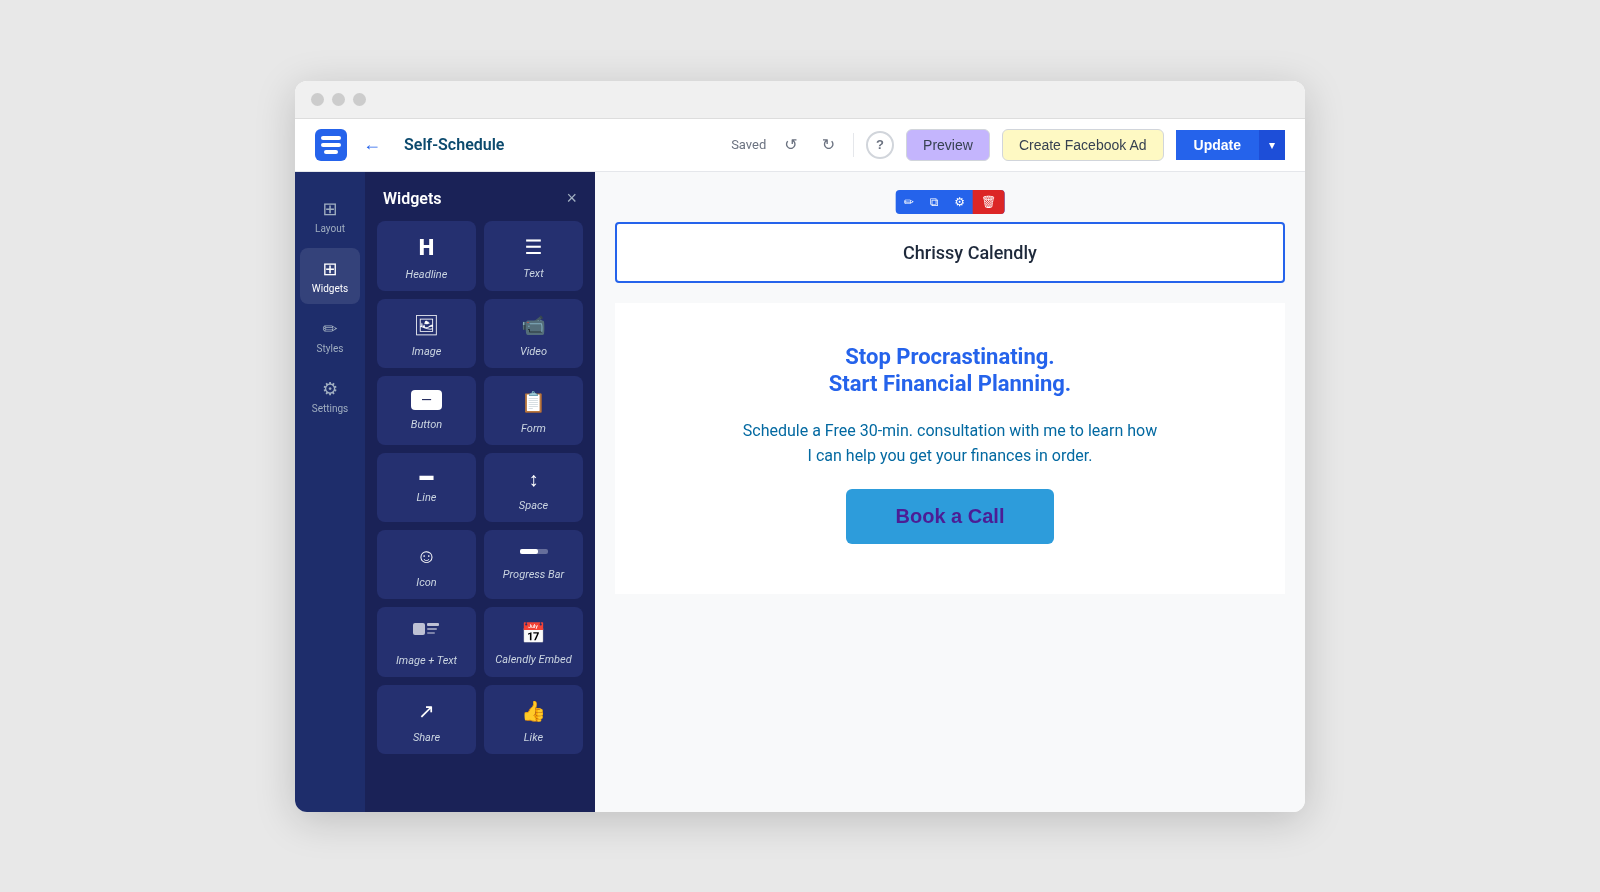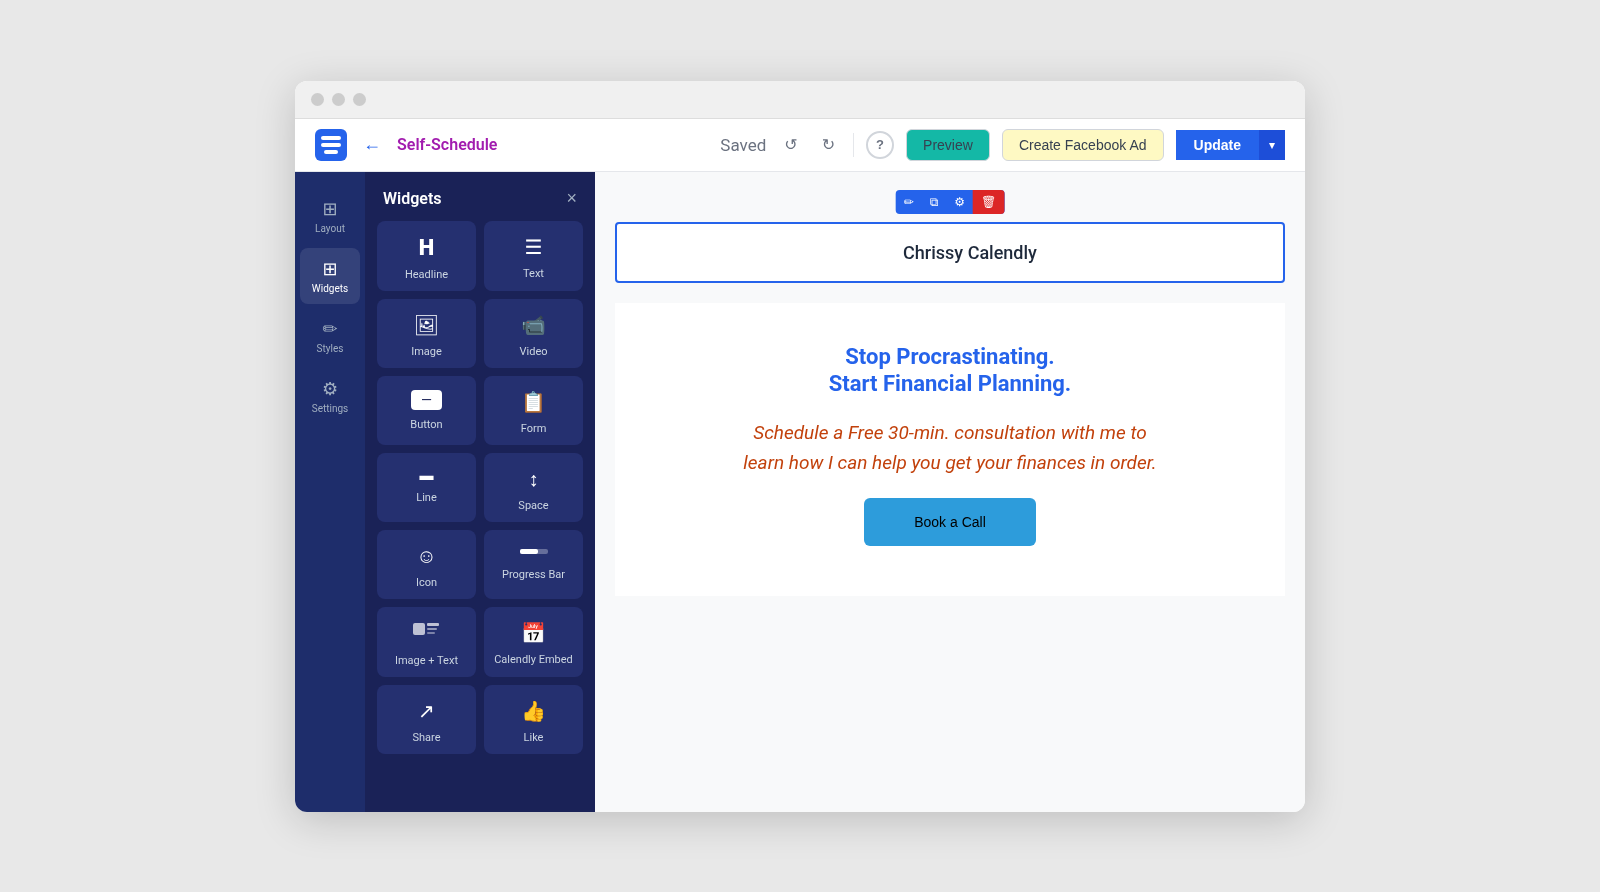--- a/index.html
+++ b/index.html
@@ -67,27 +67,28 @@
       background: none;
       border: none;
       cursor: pointer;
       font-size: 18px;
       padding: 4px;
     }
 
     .page-title {
       font-size: 16px;
       font-weight: 600;
-      color: #a21caf;
+      color: #0c4a6e;
       margin-right: auto;
+      margin-left: 7px;
     }
 
     .toolbar-saved {
       color: #6b7280;
-      font-size: 17px;
+      font-size: 13px;
     }
 
     .toolbar-icon-btn {
       background: none;
       border: none;
       cursor: pointer;
       color: #6b7280;
       font-size: 16px;
       padding: 4px 6px;
       border-radius: 4px;
@@ -105,21 +106,21 @@
       border-radius: 50%;
       width: 28px; height: 28px;
       cursor: pointer;
       color: #6b7280;
       font-size: 13px;
       font-weight: bold;
       display: flex; align-items: center; justify-content: center;
     }
 
     .btn-preview {
-      background: #14b8a6;
+      background: #c4b5fd;
       border: 1.5px solid #d1d5db;
       border-radius: 6px;
       padding: 7px 16px;
       font-size: 14px;
       cursor: pointer;
       color: #374151;
       font-weight: 500;
     }
 
     .btn-create-fb {
@@ -250,20 +251,21 @@
     }
 
     .widget-icon {
       font-size: 20px;
     }
 
     .widget-label {
       font-size: 11px;
       text-align: center;
       color: #cbd5e1;
+      font-style: italic;
     }
 
     
     .canvas-area {
       flex: 1;
       background: #f8f9fa;
       overflow-y: auto;
       display: flex;
       flex-direction: column;
       align-items: center;
@@ -334,35 +336,34 @@
     }
 
     .main-headline {
       font-size: 22px;
       font-weight: 700;
       color: #2563eb;
       line-height: 1.25;
     }
 
     .main-subtext {
-      font-size: 19px;
-      color: #c2410c;
+      font-size: 16px;
+      color: #0369a1;
       max-width: 420px;
       line-height: 1.6;
-      font-style: italic;
     }
 
     .cta-button {
       background: #2d9cdb;
-      color: #000000;
+      color: #4c1d95;
       border: none;
       border-radius: 6px;
       padding: 16px 50px;
-      font-size: 14px;
-      font-weight: 400;
+      font-size: 20px;
+      font-weight: 700;
       cursor: pointer;
     }
   </style>
 </head>
 <body>
 
 <div class="browser-window">
 
   <div class="browser-titlebar">
     <div class="traffic-light"></div>

